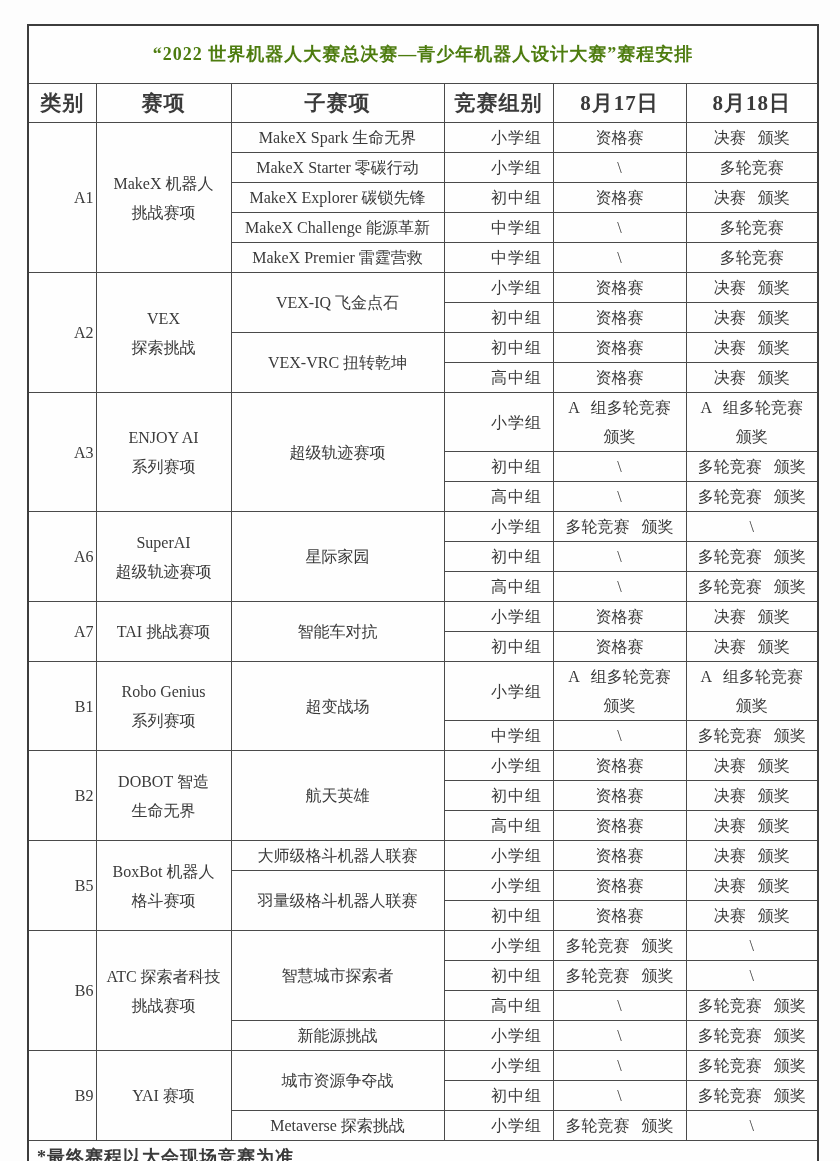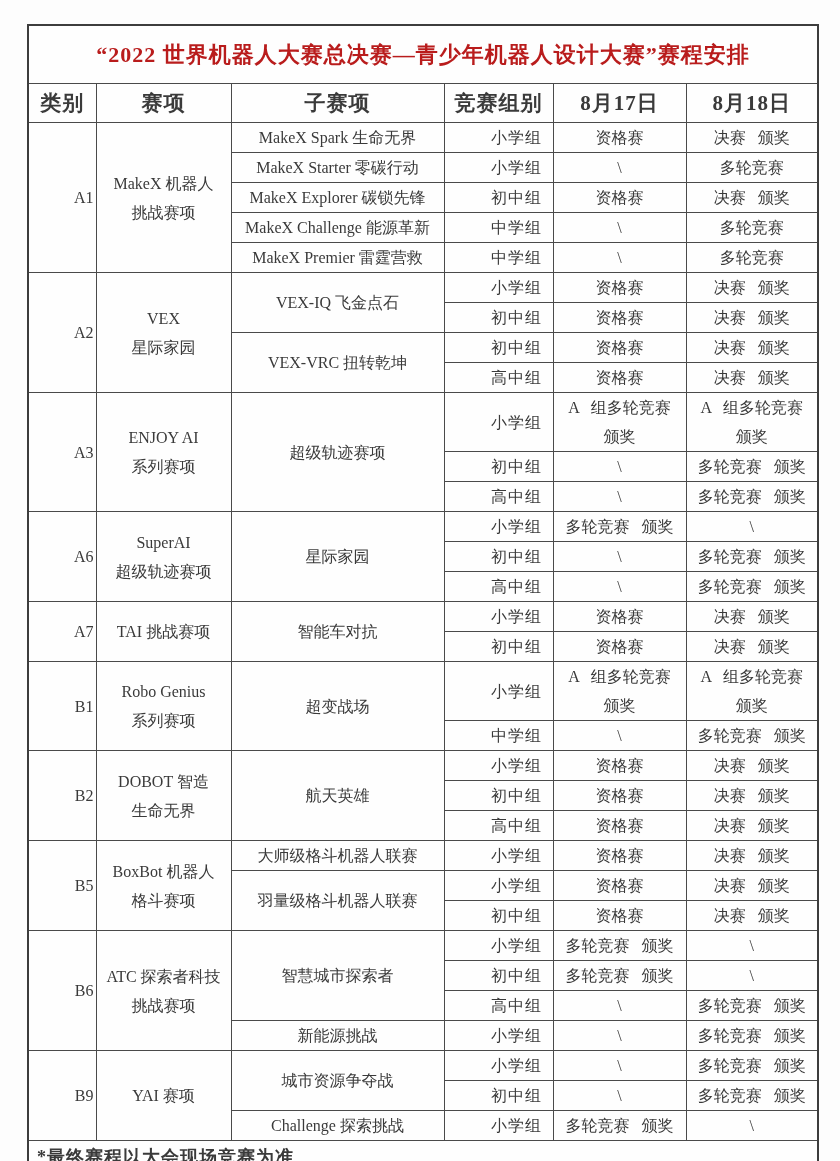--- a/index.html
+++ b/index.html
@@ -23,25 +23,25 @@
     text-align:center;
     vertical-align:middle;
     font-size:16px;
     line-height:29px;
     white-space:pre-line;
     padding:0 2px;
     overflow:hidden;
   }
   th.title{
     height:57px;
-    font-size:22px;
+    font-size:18px;
     font-weight:bold;
     letter-spacing:1px;
     line-height:57px;
-    color:#b91c1c;
+    color:#4d7c0f;
   }
   tr.colhead th{
     height:38px;
     font-size:21px;
     font-weight:bold;
     line-height:38px;
     letter-spacing:1px;
   }
   tbody td{height:29px;}
   td.sched{word-spacing:8px;}
@@ -113,21 +113,21 @@
         </tr>
         <tr>
           <td class="sub">MakeX Premier 雷霆营救</td>
           <td class="grp">中学组</td>
           <td class="sched">\</td>
           <td class="sched">多轮竞赛</td>
         </tr>
         <tr>
           <td rowspan="4" class="cat">A2</td>
           <td rowspan="4" class="event">VEX
-星际家园</td>
+探索挑战</td>
           <td rowspan="2" class="sub">VEX-IQ 飞金点石</td>
           <td class="grp">小学组</td>
           <td class="sched">资格赛</td>
           <td class="sched">决赛 颁奖</td>
         </tr>
         <tr>
           <td class="grp">初中组</td>
           <td class="sched">资格赛</td>
           <td class="sched">决赛 颁奖</td>
         </tr>
@@ -282,21 +282,21 @@
           <td class="grp">小学组</td>
           <td class="sched">\</td>
           <td class="sched">多轮竞赛 颁奖</td>
         </tr>
         <tr>
           <td class="grp">初中组</td>
           <td class="sched">\</td>
           <td class="sched">多轮竞赛 颁奖</td>
         </tr>
         <tr>
-          <td class="sub">Challenge 探索挑战</td>
+          <td class="sub">Metaverse 探索挑战</td>
           <td class="grp">小学组</td>
           <td class="sched">多轮竞赛 颁奖</td>
           <td class="sched">\</td>
         </tr>
       </tbody>
     <tfoot>
       <tr>
         <td colspan="6" class="foot">*最终赛程以大会现场竞赛为准</td>
       </tr>
     </tfoot>

